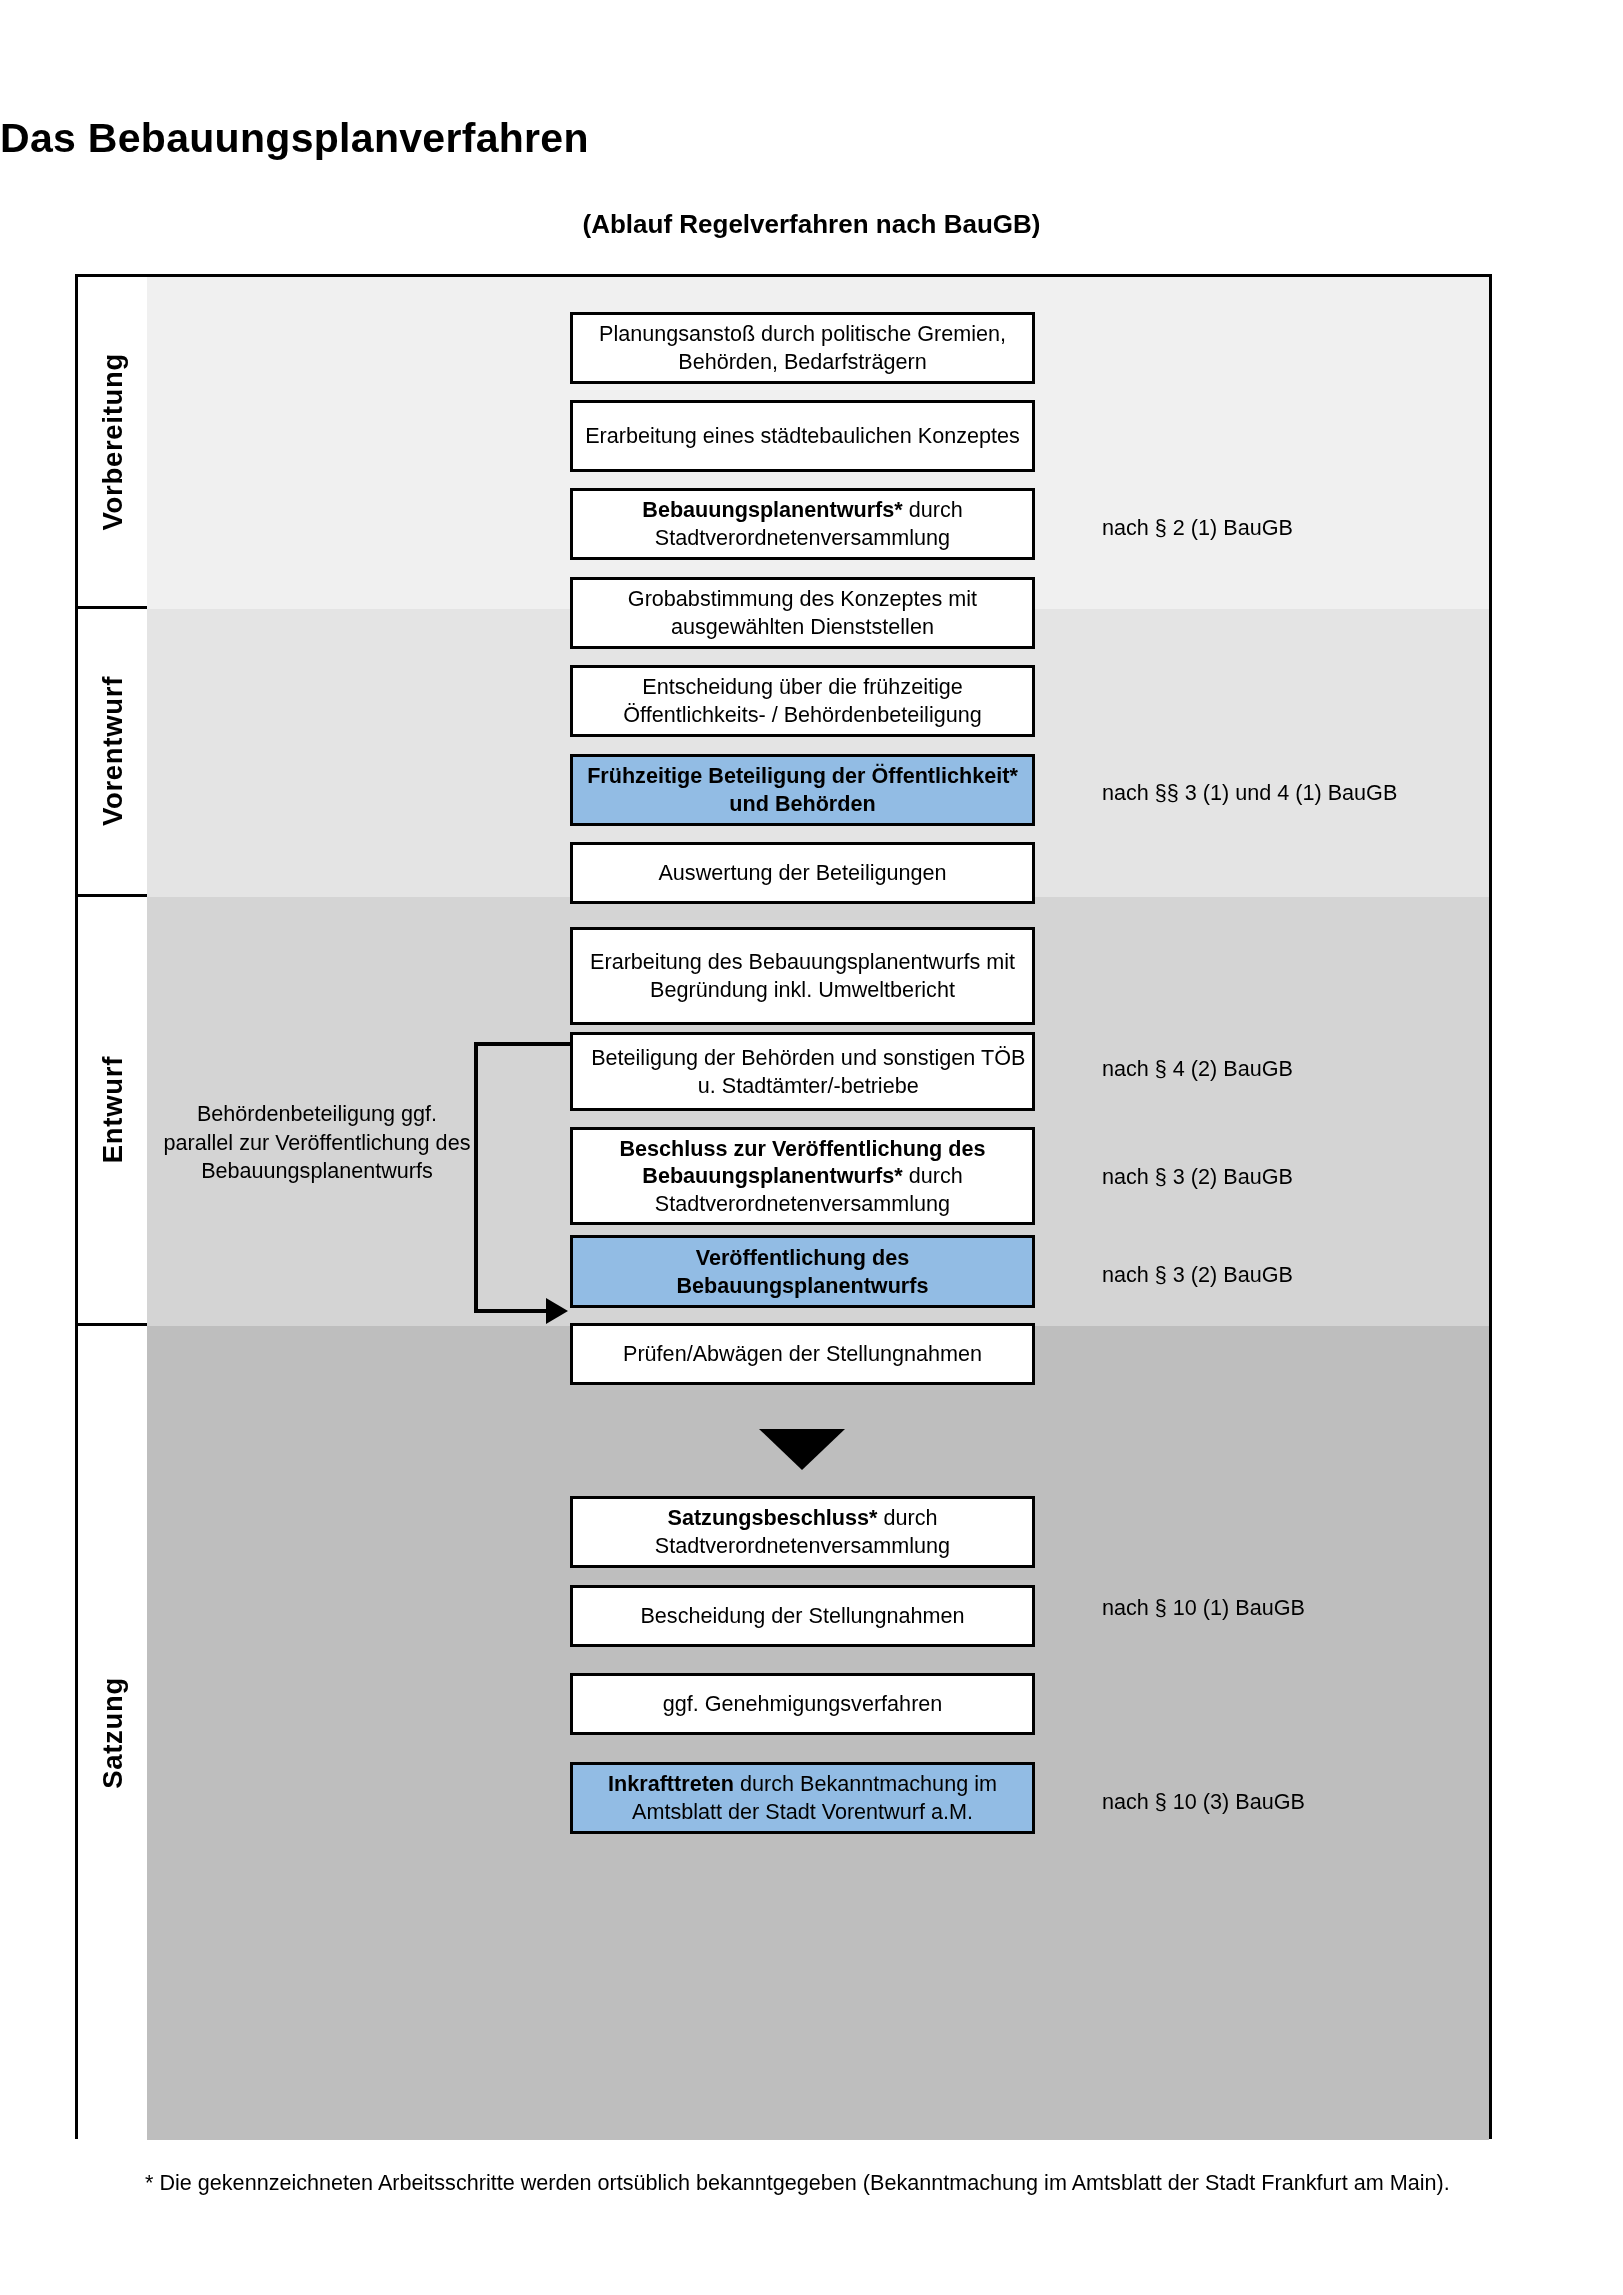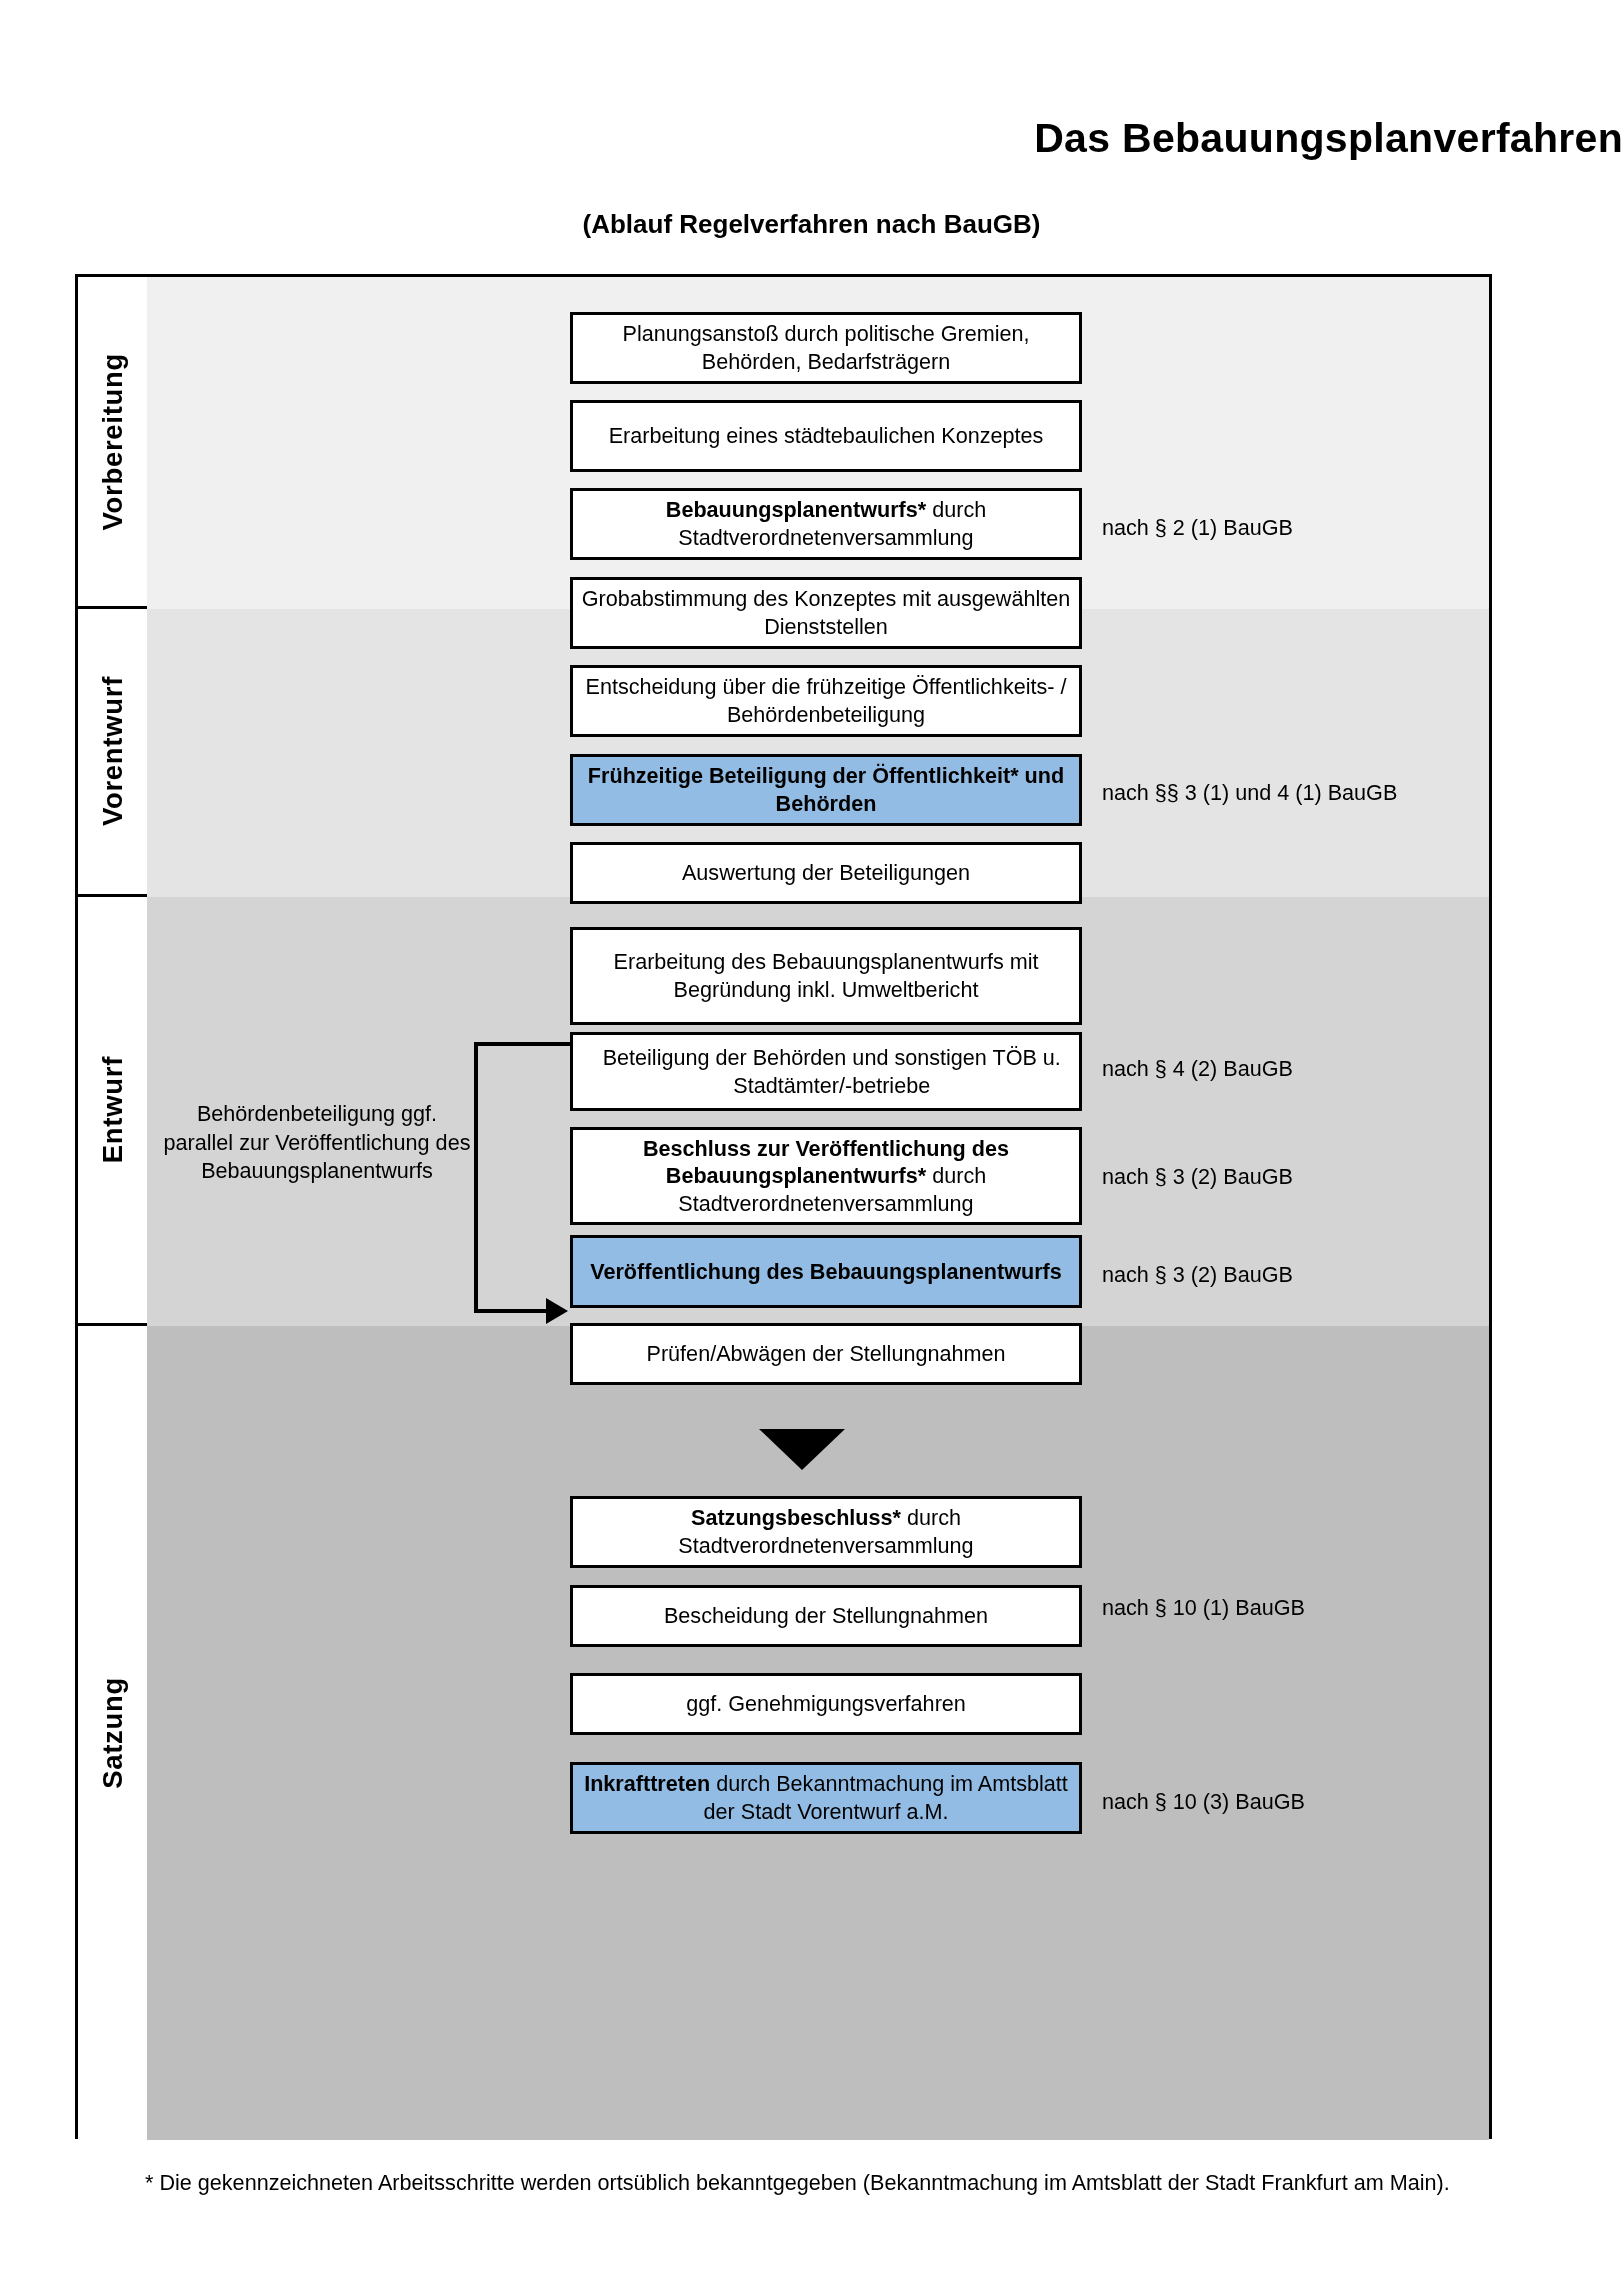--- a/index.html
+++ b/index.html
@@ -6,21 +6,21 @@
   body{
     width:1623px;height:2295px;
     font-family:"Liberation Sans","DejaVu Sans",sans-serif;
     color:#000;position:relative;overflow:hidden;
   }
   .page{position:absolute;left:0;top:0;width:1623px;height:2295px;}
 
   
   .title{
     position:absolute;left:0;top:115px;width:1623px;
-    text-align:right;font-size:41px;font-weight:bold;letter-spacing:0.3px;
+    text-align:left;font-size:41px;font-weight:bold;letter-spacing:0.3px;
   }
   .subtitle{
     position:absolute;left:0;top:209px;width:1623px;
     text-align:center;font-size:26px;font-weight:bold;
   }
 
   
   .frame{
     position:absolute;left:75px;top:274px;
     width:1417px;height:1865px;
@@ -46,21 +46,21 @@
     border-bottom:3.3px solid #000;background:#fff;
   }
   .phase-label:last-of-type{border-bottom:none;}
   .phase-label span{
     writing-mode:vertical-rl;transform:rotate(180deg);
     font-size:27.5px;font-weight:bold;white-space:nowrap;letter-spacing:0.7px;
   }
 
   
   .fbox{
-    position:absolute;left:492px;width:512px;
+    position:absolute;left:492px;width:465px;
     box-sizing:border-box;
     border:3.3px solid #000;background:#fff;
     display:flex;align-items:center;justify-content:center;
     text-align:center;font-size:21.6px;line-height:1.28;
     padding:2.6px 6.5px;z-index:4;
   }
   .fbox.blue{background:#92bce4;}
   .fbox b{font-weight:bold;}
 
   

